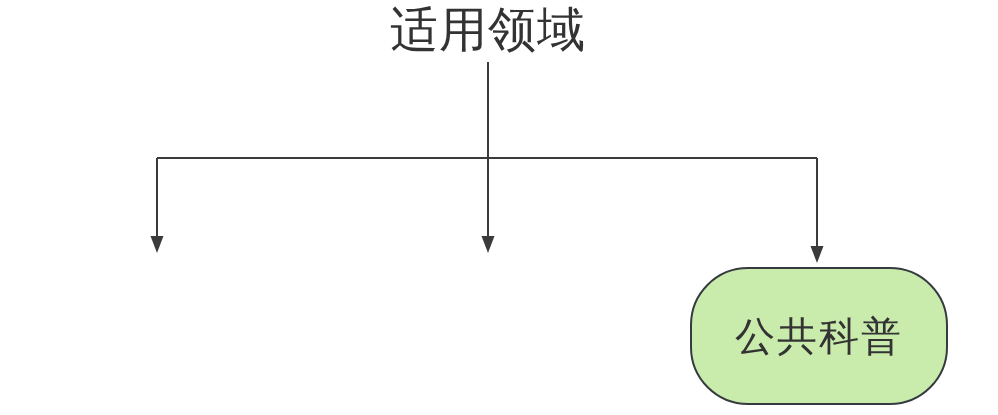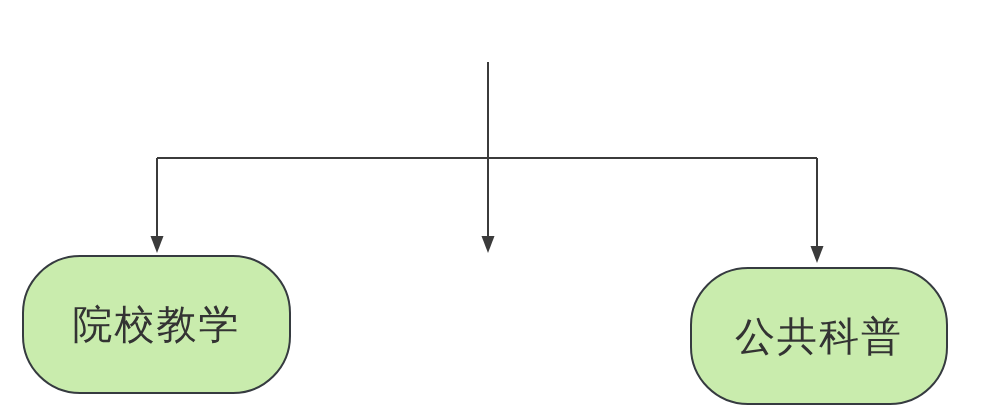--- a/index.html
+++ b/index.html
@@ -44,40 +44,38 @@
   }
   .node-1{left:22px;top:255px;width:269px;height:139px;}
   .node-2{left:355px;top:254px;width:264px;height:139px;}
   .node-3{left:690px;top:267px;width:258px;height:138px;}
 </style>
 </head>
 <body>
 
 <div class="canvas">
 
+  <div class="title">适用领域</div>
 
   <svg class="connectors" width="998" height="415" viewBox="0 0 998 415">
 
     <line class="connector" x1="488" y1="62" x2="488" y2="158"></line>
 
     <line class="connector" x1="157" y1="158" x2="817" y2="158"></line>
 
     <line class="connector" x1="157" y1="158" x2="157" y2="238"></line>
 
     <line class="connector" x1="488" y1="158" x2="488" y2="238"></line>
 
     <line class="connector" x1="817" y1="158" x2="817" y2="248"></line>
 
     <polygon class="arrowhead" points="157,253 150.5,236 163.5,236"></polygon>
     <polygon class="arrowhead" points="488,253 481.5,236 494.5,236"></polygon>
     <polygon class="arrowhead" points="817,263 810.5,246 823.5,246"></polygon>
   </svg>
 
-  <div class="node node-1">
-    <span>院校教学</span>
-  </div>
 
 
   <div class="node node-3">
     <span>公共科普</span>
   </div>
 
 </div>
 
 </body></html>

